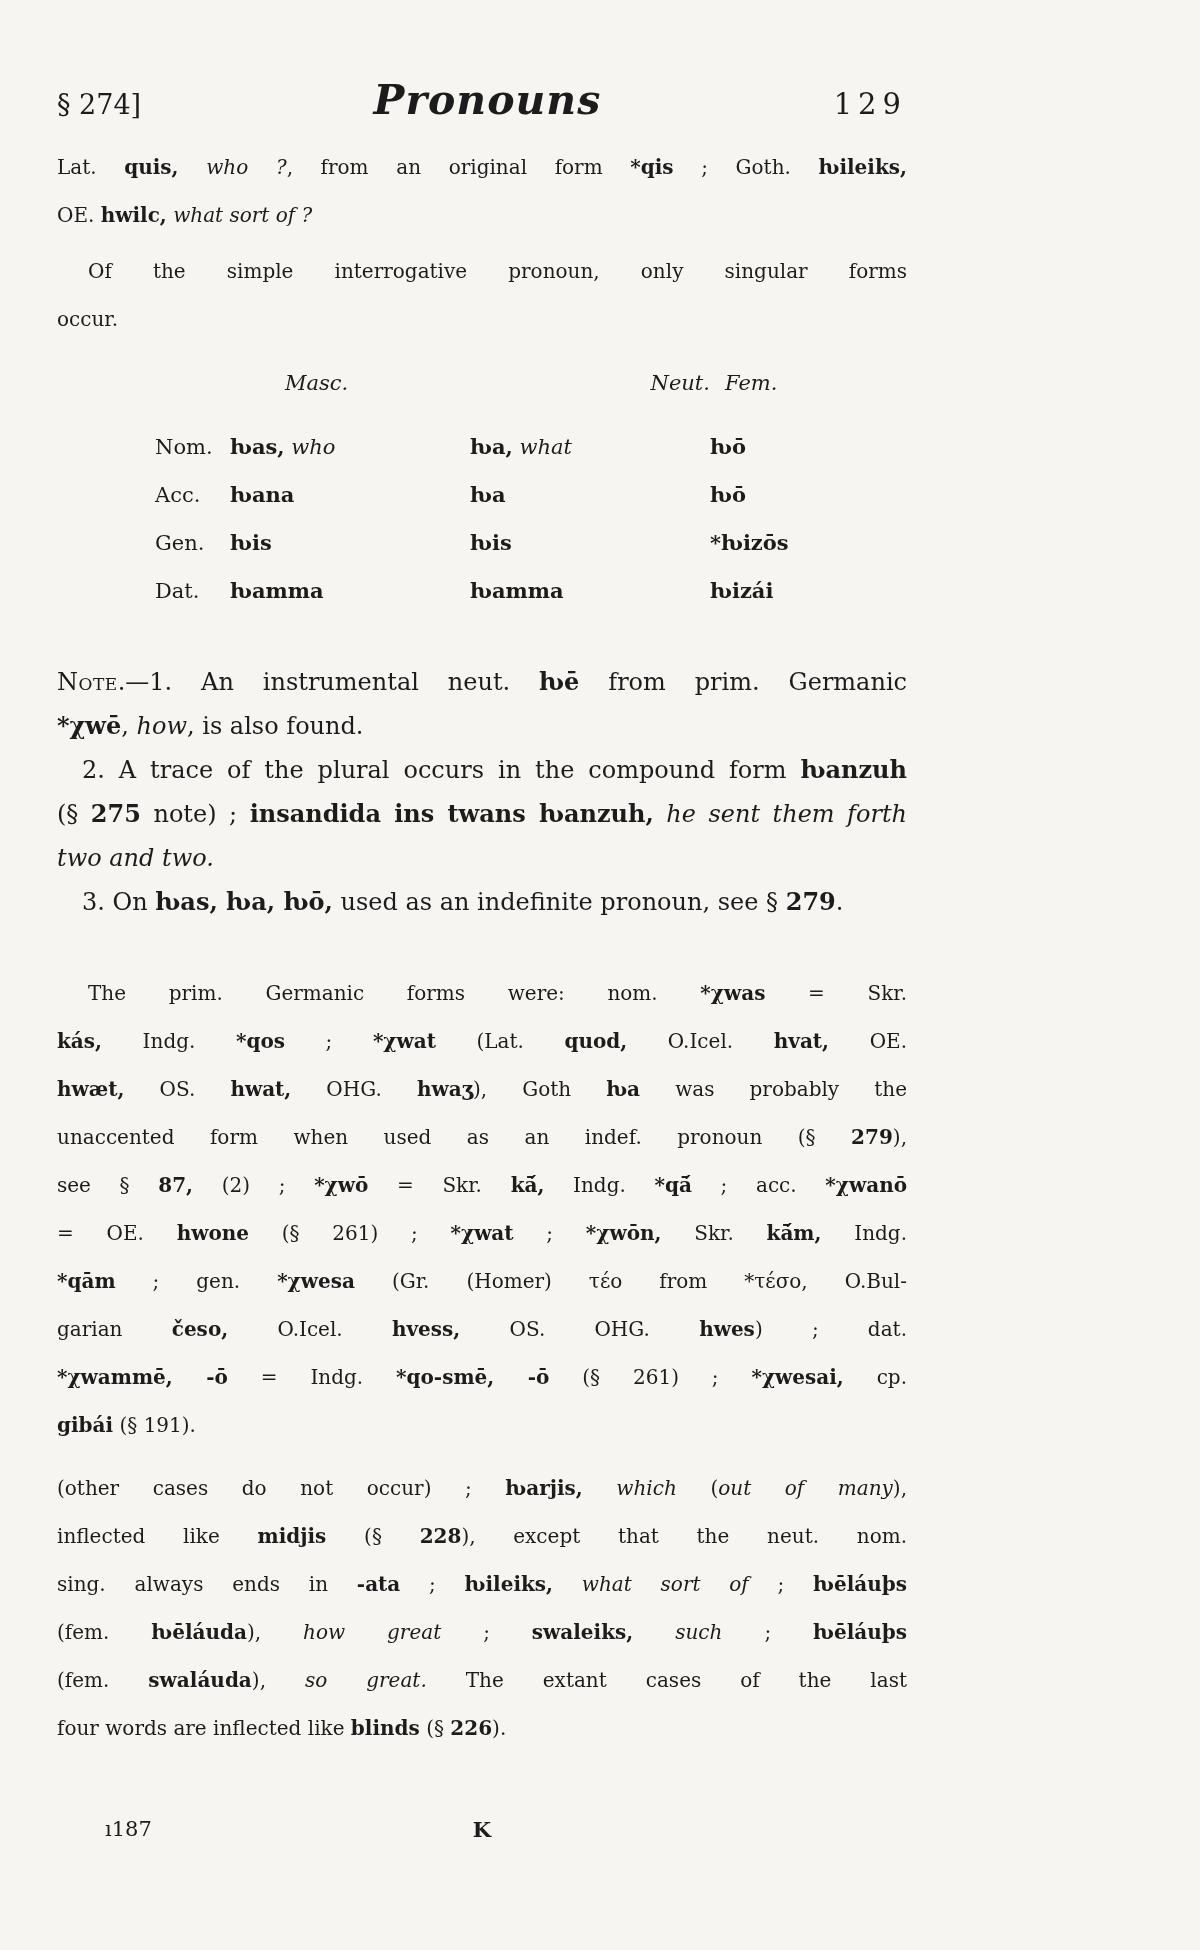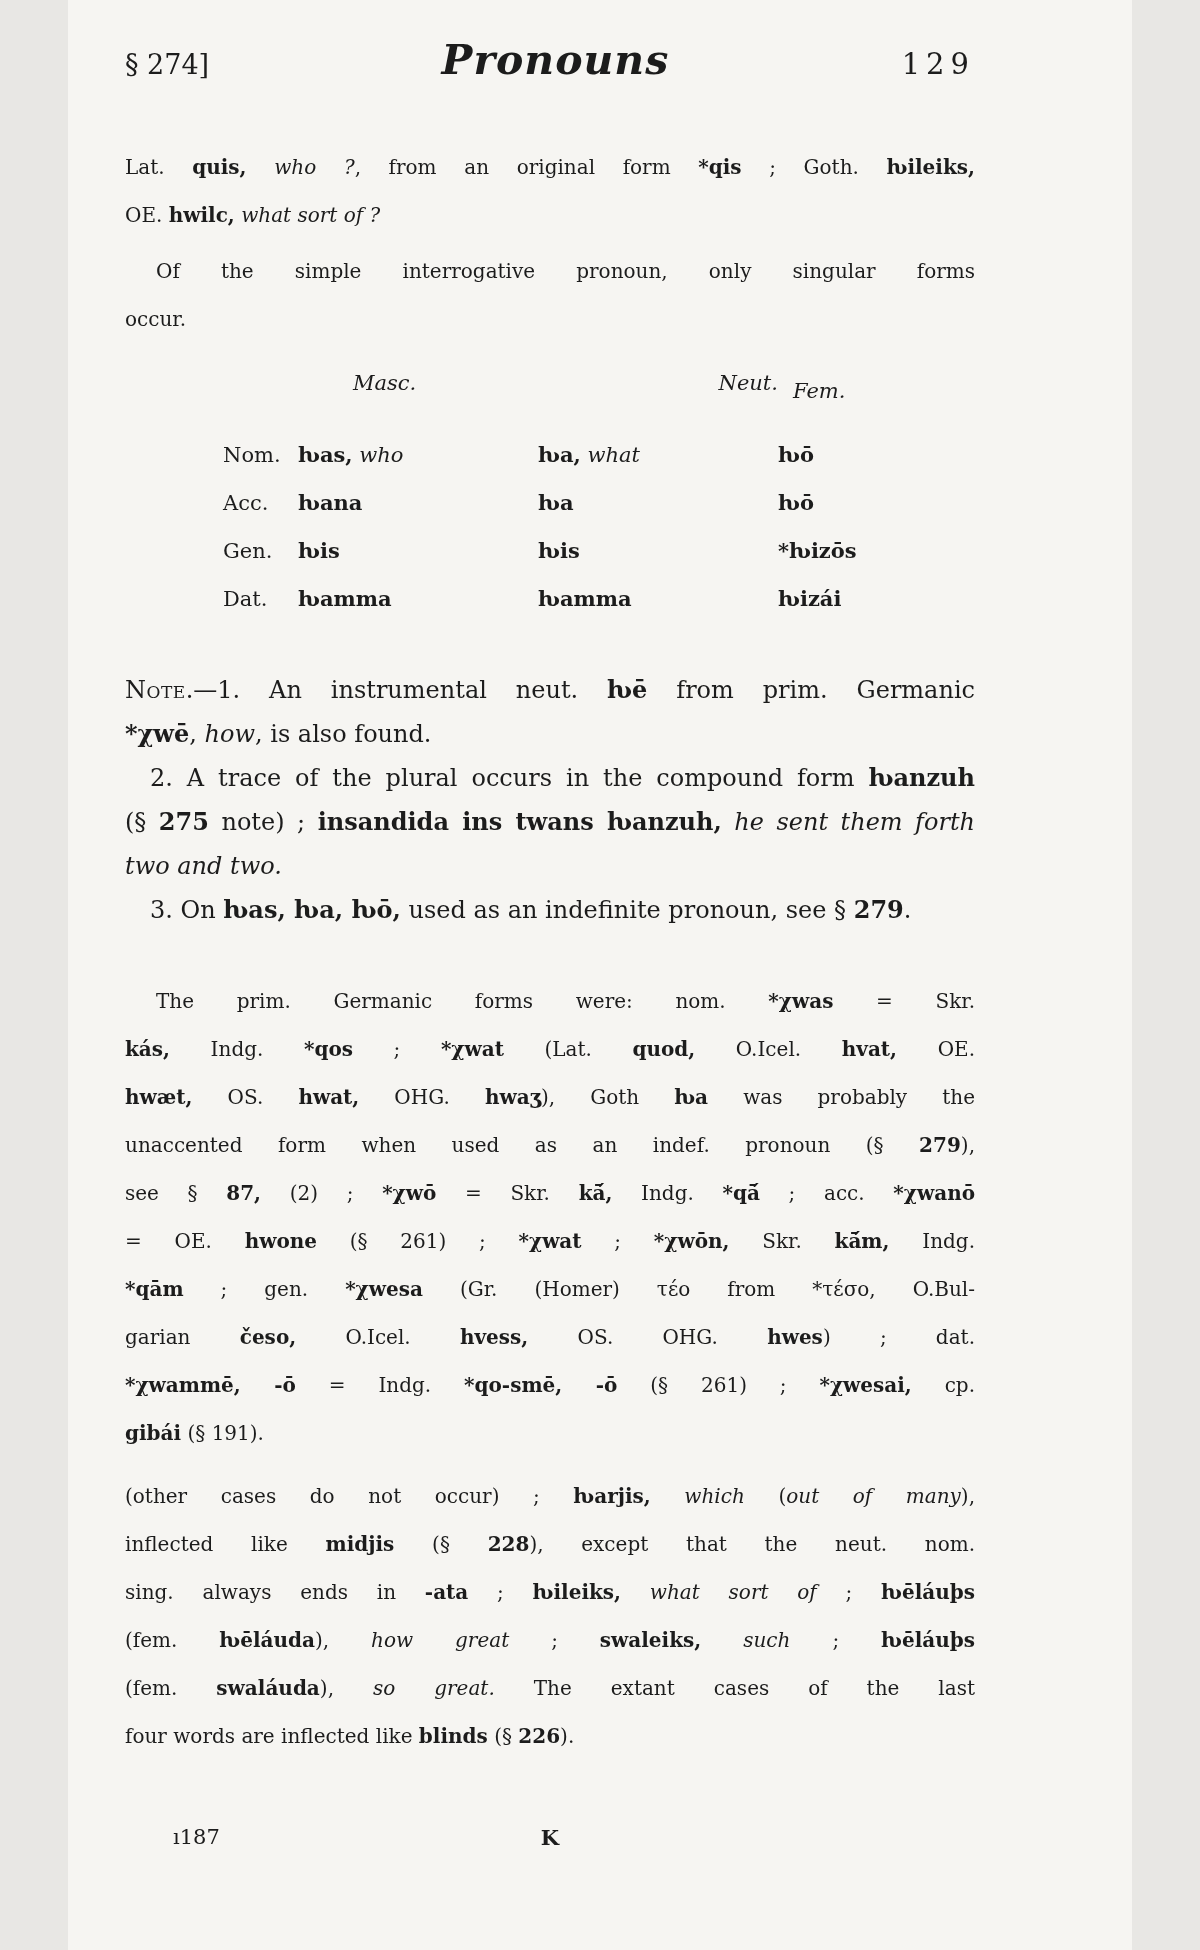--- a/index.html
+++ b/index.html
@@ -1,54 +1,54 @@
 <!DOCTYPE html>
 <html><head>
 <meta charset="utf-8">
 <style>
   html,body{margin:0;padding:0;background:#e8e7e4;}
   .page{
     position:relative;
-    width:1064px;height:1950px;
+    width:1200px;height:1950px;
     margin:0 auto;
     background:#f6f5f2;
     color:#1c1c1c;
     font-family:"DejaVu Serif","Liberation Serif",serif;
     overflow:hidden;
   }
   .content{
     position:absolute;left:57px;top:0;width:850px;padding-top:36px;
   }
   
   .running-head{
     display:flex;align-items:baseline;justify-content:space-between;
     height:52px;
   }
   .head-left{font-size:27px;}
-  .head-center{font-size:41px;font-style:italic;font-weight:600;letter-spacing:1px;}
+  .head-center{font-size:41px;font-style:italic;font-weight:600;letter-spacing:1px;margin-top:40px;}
   .head-right{font-size:29px;letter-spacing:6px;}
   
   .para{font-size:20px;line-height:48px;}
   .line{min-height:1em;}
   .line.just{text-align:justify;text-align-last:justify;}
   .line.ind{text-indent:31px;}
   .s-n{font-style:normal;font-weight:normal;}
   .s-b{font-weight:bold;}
   .s-i{font-style:italic;}
   .s-sc{font-variant:small-caps;letter-spacing:.5px;}
   
   .p-intro{margin-top:55px;}
   .p-simple{margin-top:8px;}
   
   .decl-table{margin-top:20px;padding-left:98px;font-size:21px;}
   .decl-head{display:grid;grid-template-columns:75px 240px 240px auto;line-height:40px;margin-bottom:20px;}
   .decl-head .h{font-style:italic;}
   .decl-head .h-masc{padding-left:55px;}
   .decl-head .h-neut{padding-left:35px;text-align:right;}
-  .decl-head .h-fem{padding-left:15px;margin-top:8px;}
+  .decl-head .h-fem{padding-left:15px;}
   .decl-row{display:grid;grid-template-columns:75px 240px 240px auto;line-height:48px;}
   
   .notes{margin-top:45px;font-size:24px;line-height:44px;}
   .notes .line.ind{text-indent:25px;}
   
   .p-germanic{margin-top:45px;}
   .p-s274{margin-top:15px;}
   
   .page-footer{position:relative;margin-top:65px;height:40px;font-size:21px;}
   .sig-left{position:absolute;left:48px;top:0;}

